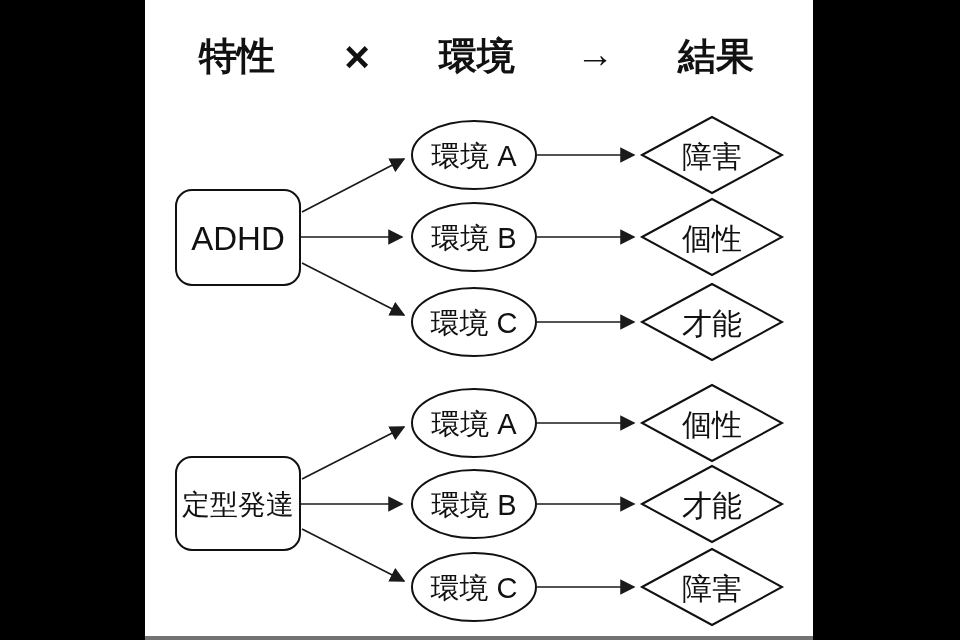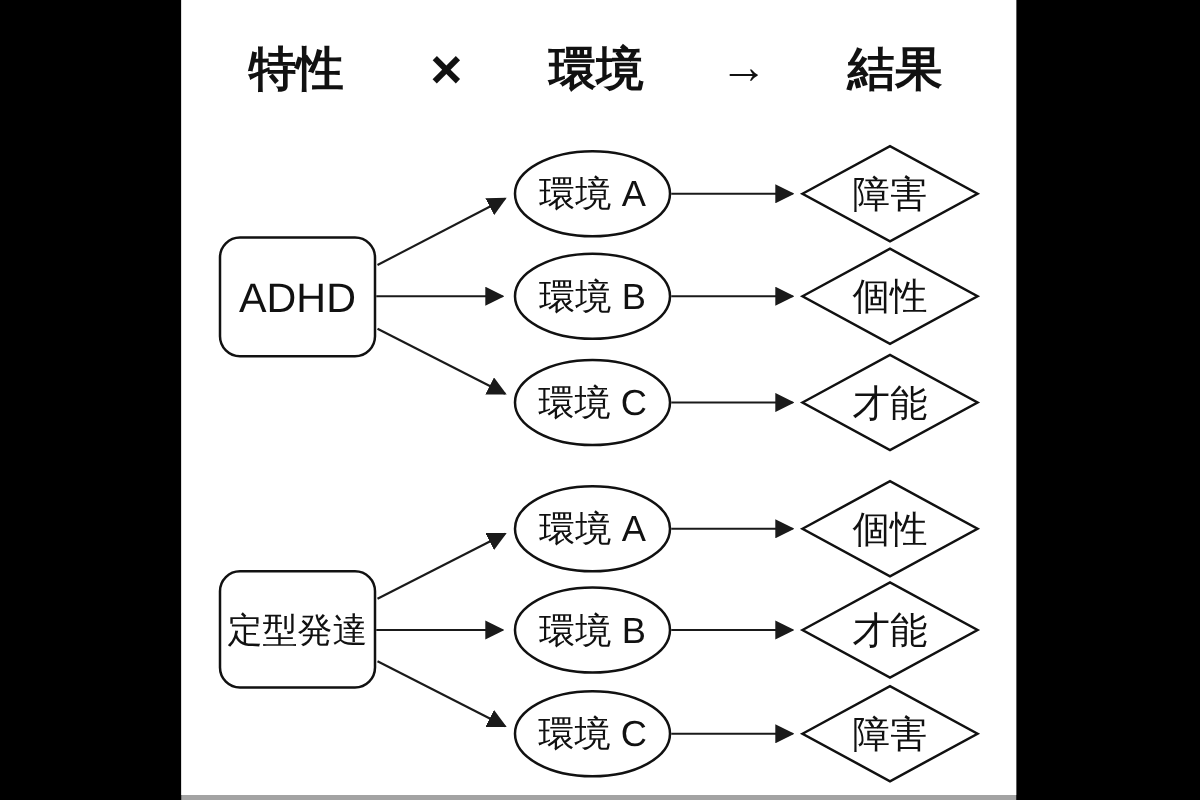--- a/index.html
+++ b/index.html
@@ -5,21 +5,21 @@
   html, body {
     margin: 0;
     padding: 0;
     background: #000000;
     font-family: "Liberation Sans", "DejaVu Sans", sans-serif;
   }
   #stage {
     position: relative;
     width: 960px;
     height: 640px;
-    background: #a3a3a3;
+    background: #737373;
     overflow: hidden;
   }
   .letterbox {
     position: absolute;
     top: 0;
     height: 640px;
     background: #000000;
   }
   #letterbox-left  { left: 0; width: 145px; }
   #letterbox-right { right: 0; width: 147px; }

